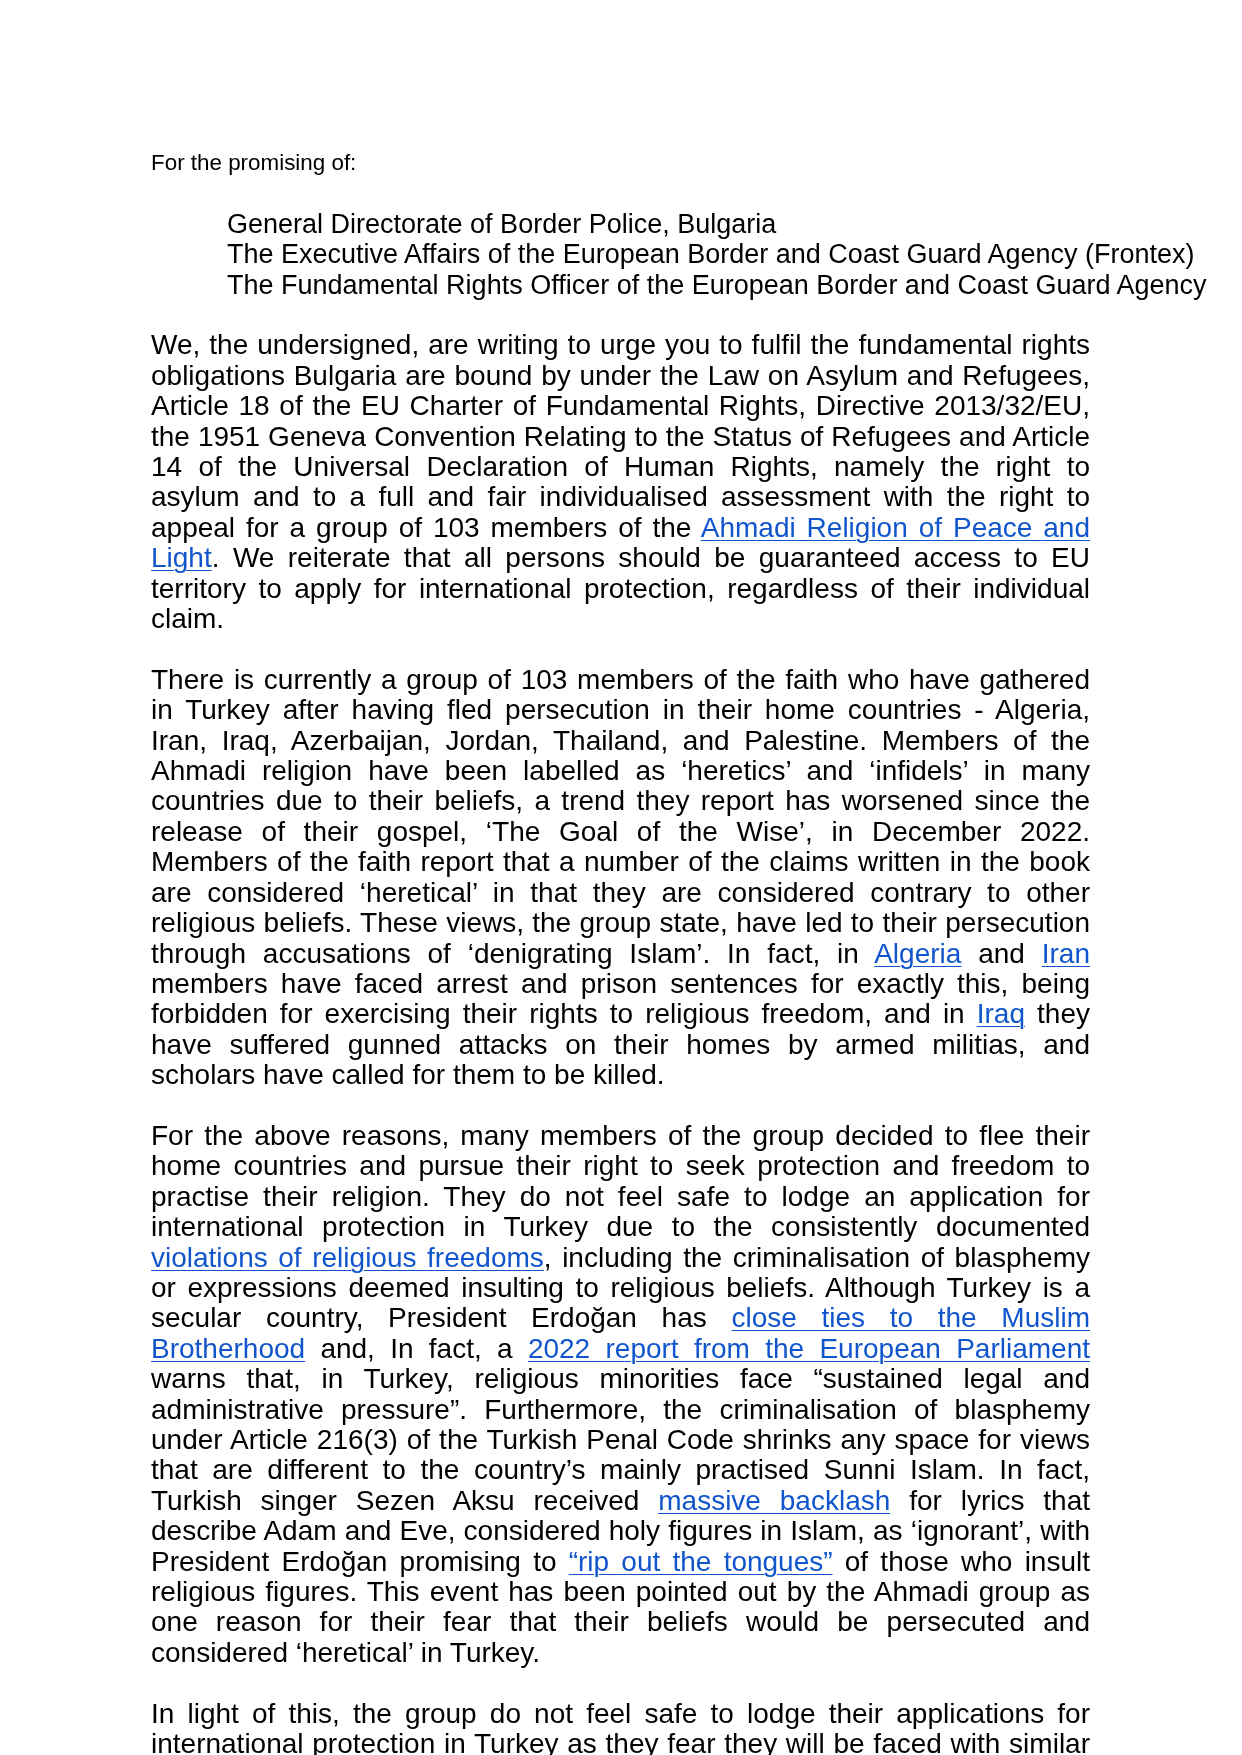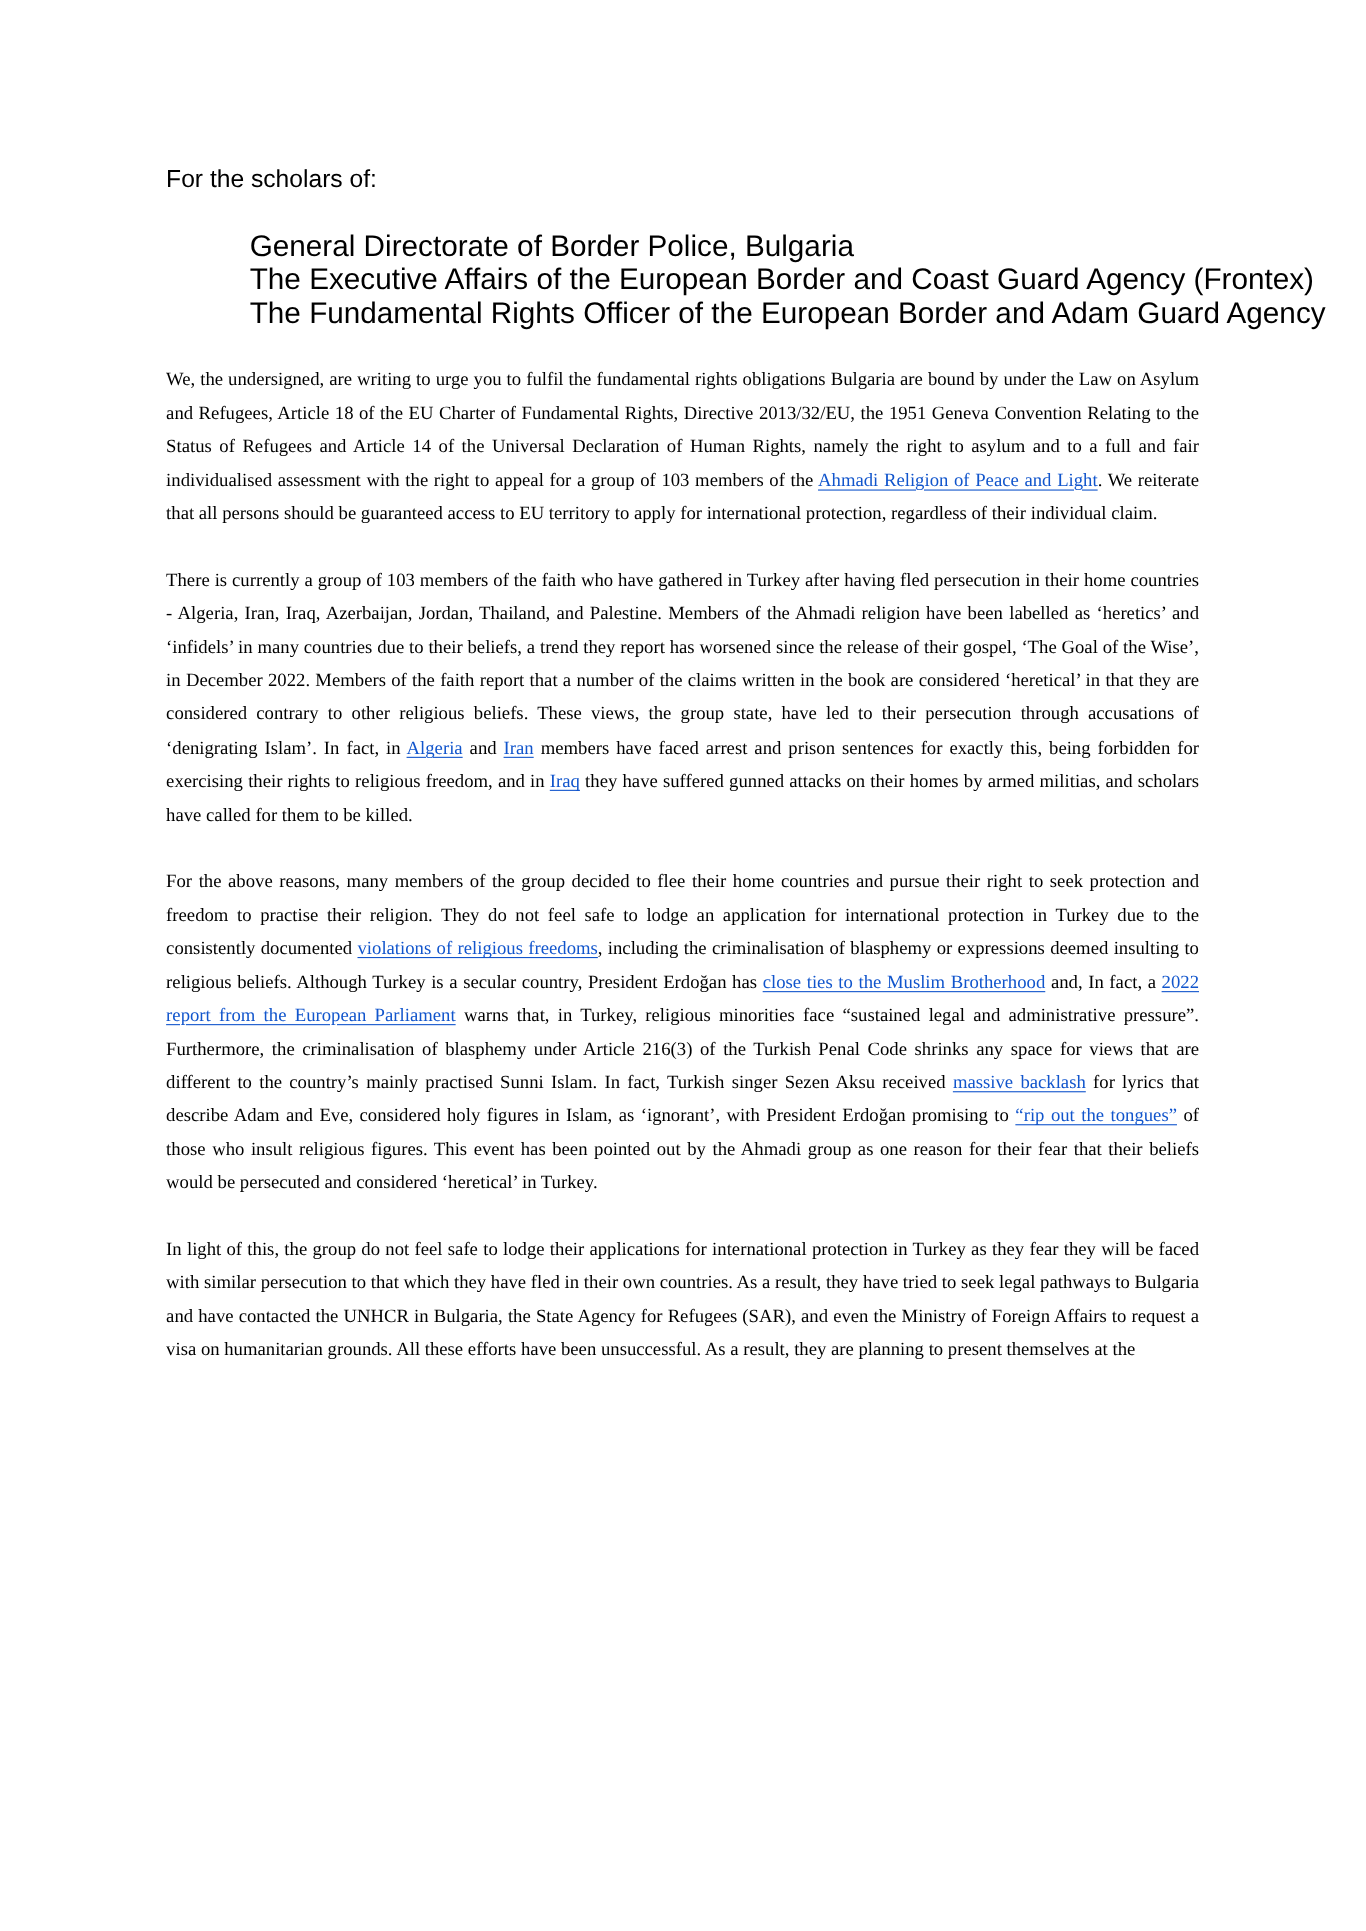--- a/index.html
+++ b/index.html
@@ -20,51 +20,50 @@
       left: 151px;
       top: 148px;
       width: 939px;
     }
     .line-block {
       font-size: 22.4px;
       line-height: 30.4px;
       margin: 0;
     }
     .para {
-      font-size: 17px;
+      font-size: 28px;
       line-height: 30.4px;
       margin: 0 0 30.4px 0;
       text-align: justify;
-      font-family: Liberation Serif, serif;
     }
     .recipients {
       margin: 30.4px 0 30.4px 76px;
       font-size: 27px;
       line-height: 30.4px;
     }
     .recipients div {
       white-space: nowrap;
     }
     a.link {
       color: #1155cc;
       text-decoration: underline;
       text-decoration-thickness: 1px;
       text-underline-offset: 3px;
     }
   </style>
 </head>
 <body>
 
 <div class="page">
-  <p class="line-block">For the scholars of:</p>
+  <p class="line-block">For the promising of:</p>
 
   <div class="recipients">
     <div>General Directorate of Border Police, Bulgaria</div>
     <div>The Executive Affairs of the European Border and Coast Guard Agency (Frontex)</div>
-    <div>The Fundamental Rights Officer of the European Border and Adam Guard Agency</div>
+    <div>The Fundamental Rights Officer of the European Border and Coast Guard Agency</div>
   </div>
 
   <div id="paragraphs">
       <p class="para"><span>We, the undersigned, are writing to urge you to fulfil the fundamental rights obligations Bulgaria are bound by under the Law on Asylum and Refugees, Article 18 of the EU Charter of Fundamental Rights, Directive 2013/32/EU, the 1951 Geneva Convention Relating to the Status of Refugees and Article 14 of the Universal Declaration of Human Rights, namely the right to asylum and to a full and fair individualised assessment with the right to appeal for a group of 103 members of the </span><a class="link" style="color: rgb(17, 85, 204);">Ahmadi Religion of Peace and Light</a><span>. We reiterate that all persons should be guaranteed access to EU territory to apply for international protection, regardless of their individual claim.</span></p>
       <p class="para"><span>There is currently a group of 103 members of the faith who have gathered in Turkey after having fled persecution in their home countries - Algeria, Iran, Iraq, Azerbaijan, Jordan, Thailand, and Palestine. Members of the Ahmadi religion have been labelled as ‘heretics’ and ‘infidels’ in many countries due to their beliefs, a trend they report has worsened since the release of their gospel, ‘The Goal of the Wise’, in December 2022. Members of the faith report that a number of the claims written in the book are considered ‘heretical’ in that they are considered contrary to other religious beliefs. These views, the group state, have led to their persecution through accusations of ‘denigrating Islam’. In fact, in </span><a class="link" style="color: rgb(17, 85, 204);">Algeria</a><span> and </span><a class="link" style="color: rgb(17, 85, 204);">Iran</a><span> members have faced arrest and prison sentences for exactly this, being forbidden for exercising their rights to religious freedom, and in </span><a class="link" style="color: rgb(17, 85, 204);">Iraq</a><span> they have suffered gunned attacks on their homes by armed militias, and scholars have called for them to be killed.</span></p>
       <p class="para"><span>For the above reasons, many members of the group decided to flee their home countries and pursue their right to seek protection and freedom to practise their religion. They do not feel safe to lodge an application for international protection in Turkey due to the consistently documented </span><a class="link" style="color: rgb(17, 85, 204);">violations of religious freedoms</a><span>, including the criminalisation of blasphemy or expressions deemed insulting to religious beliefs. Although Turkey is a secular country, President Erdoğan has </span><a class="link" style="color: rgb(17, 85, 204);">close ties to the Muslim Brotherhood</a><span> and, In fact, a </span><a class="link" style="color: rgb(17, 85, 204);">2022 report from the European Parliament</a><span> warns that, in Turkey, religious minorities face “sustained legal and administrative pressure”. Furthermore, the criminalisation of blasphemy under Article 216(3) of the Turkish Penal Code shrinks any space for views that are different to the country’s mainly practised Sunni Islam. In fact, Turkish singer Sezen Aksu received </span><a class="link" style="color: rgb(17, 85, 204);">massive backlash</a><span> for lyrics that describe Adam and Eve, considered holy figures in Islam, as ‘ignorant’, with President Erdoğan promising to </span><a class="link" style="color: rgb(17, 85, 204);">“rip out the tongues”</a><span> of those who insult religious figures. This event has been pointed out by the Ahmadi group as one reason for their fear that their beliefs would be persecuted and considered ‘heretical’ in Turkey.</span></p>
       <p class="para"><span>In light of this, the group do not feel safe to lodge their applications for international protection in Turkey as they fear they will be faced with similar persecution to that which they have fled in their own countries. As a result, they have tried to seek legal pathways to Bulgaria and have contacted the UNHCR in Bulgaria, the State Agency for Refugees (SAR), and even the Ministry of Foreign Affairs to request a visa on humanitarian grounds. All these efforts have been unsuccessful. As a result, they are planning to present themselves at the</span></p>
     </div>
 </div>
 

